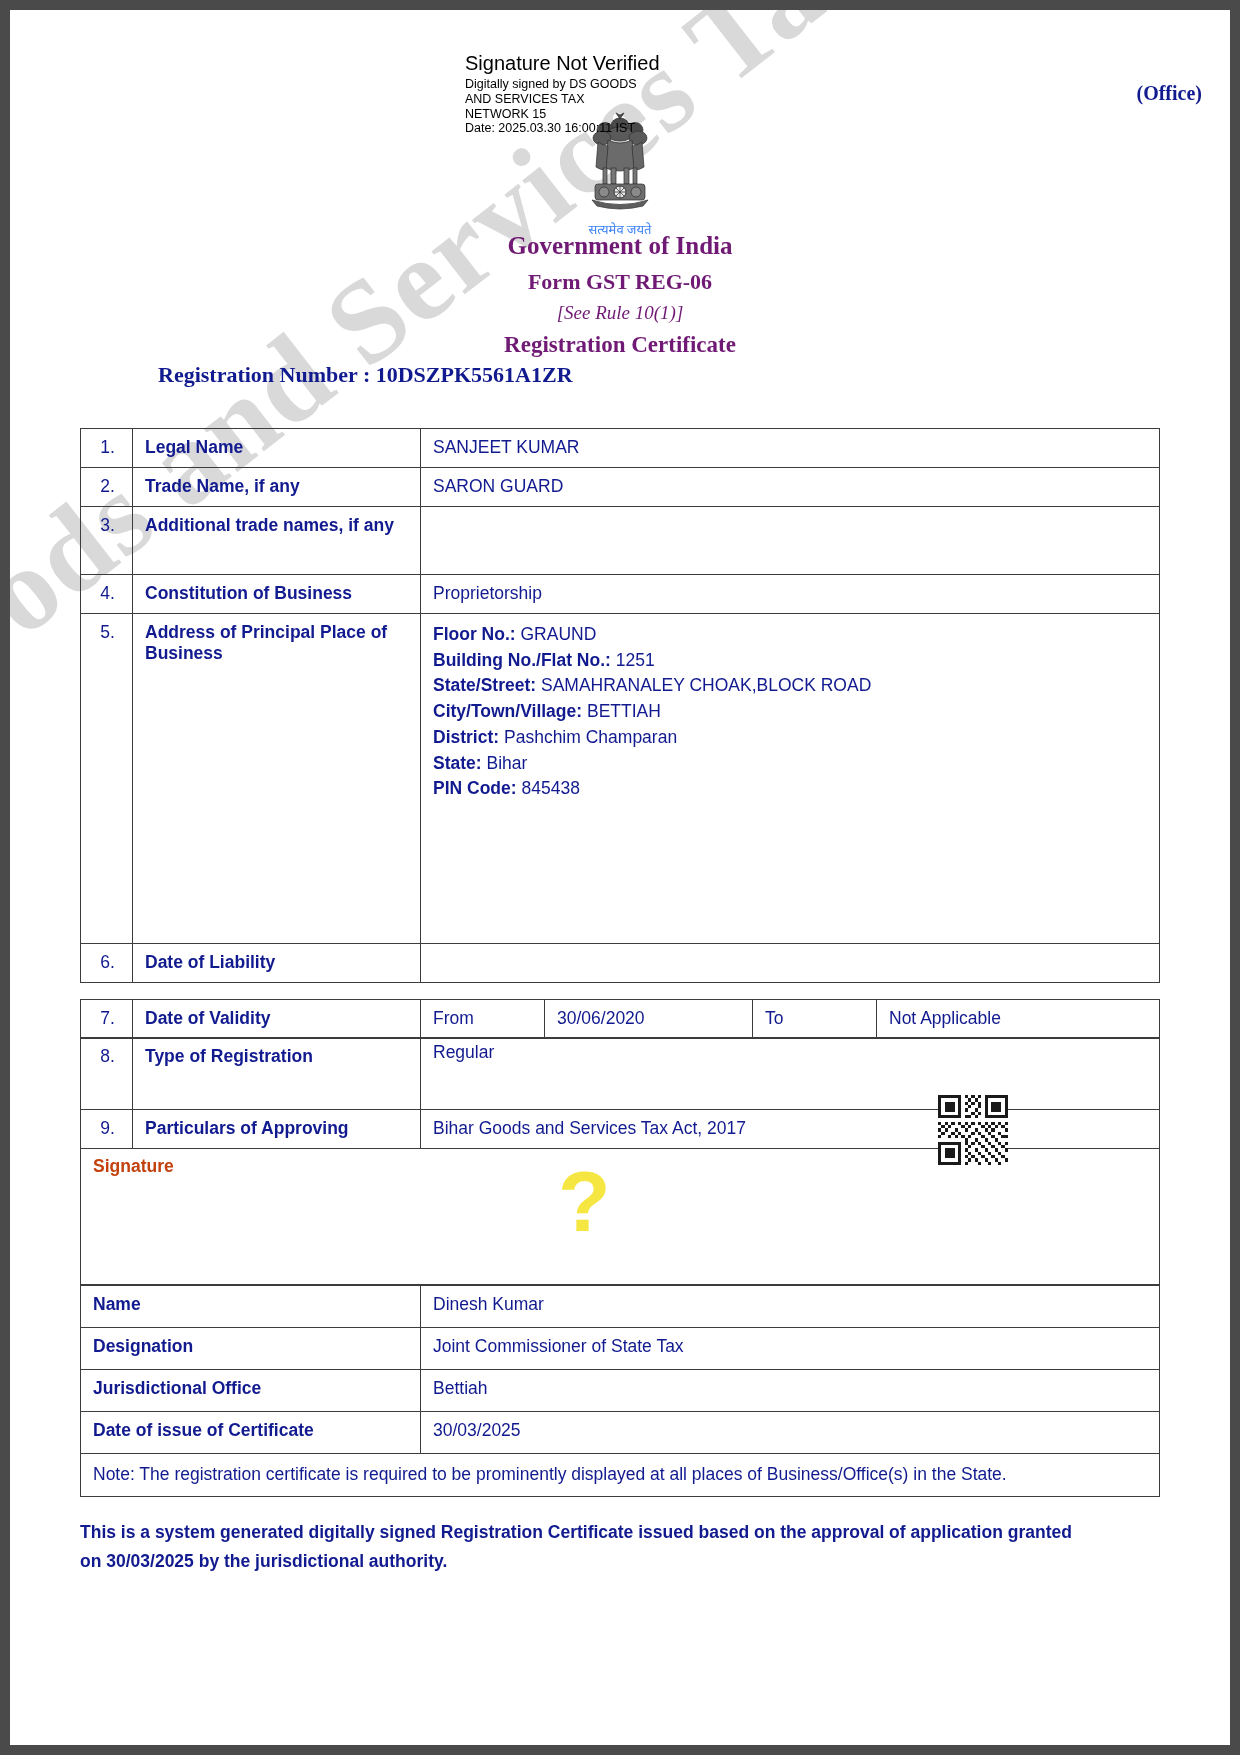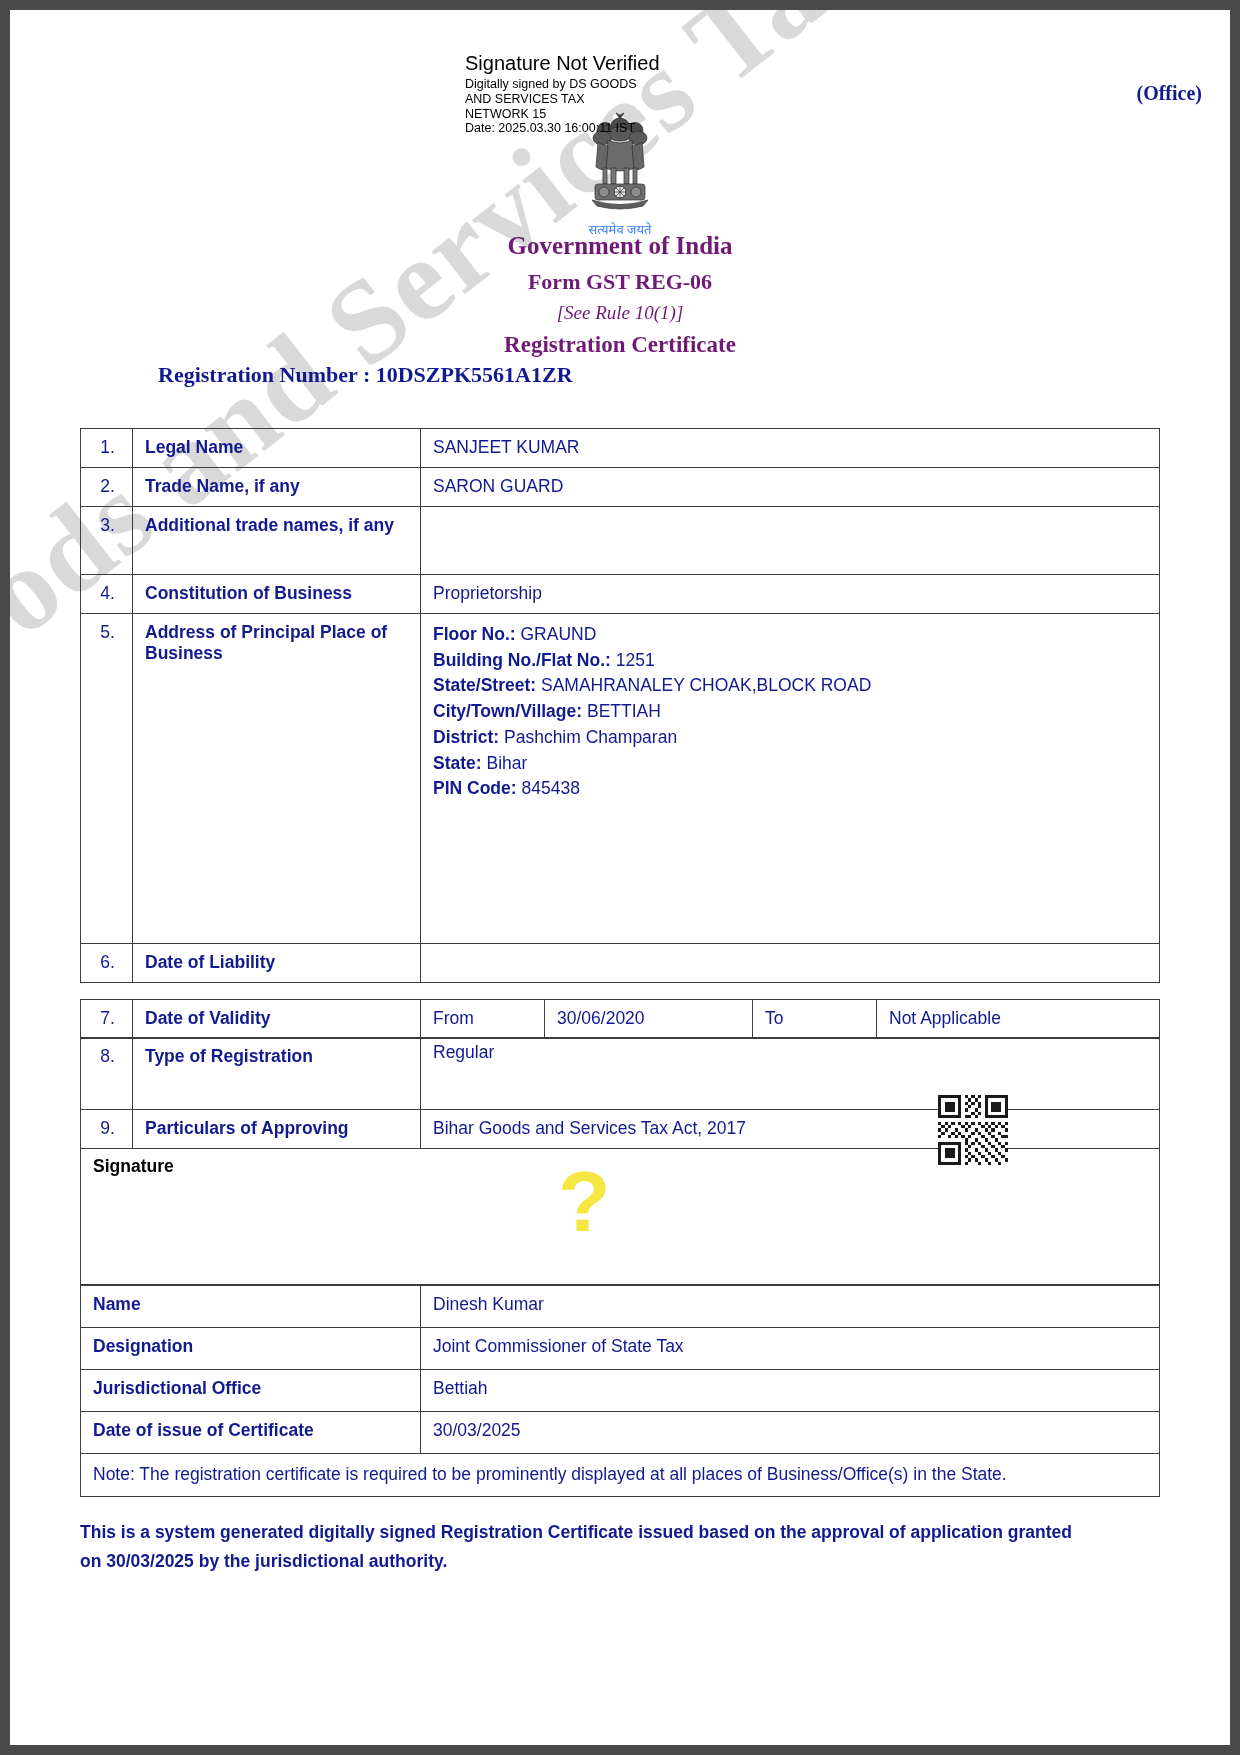--- a/index.html
+++ b/index.html
@@ -146,21 +146,21 @@
     border: 1px solid #3c3c3c;
     border-top: none;
     z-index: 4;
   }
   .sig-title {
     position: absolute;
     left: 12px;
     top: 7px;
     font-size: 17.5px;
     font-weight: bold;
-    color: #000000;
+    color: #c2410c;
   }
   .sig-center {
     position: absolute;
     left: 455px;
     top: 42px;
     width: 330px;
     z-index: 5;
   }
   .sig-nv {
     font-size: 20px;

